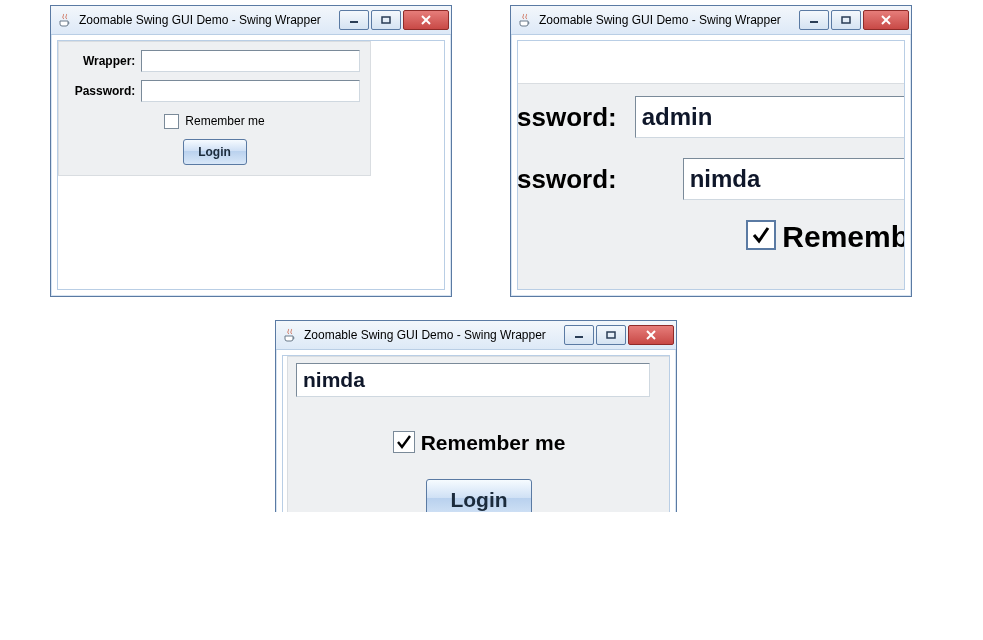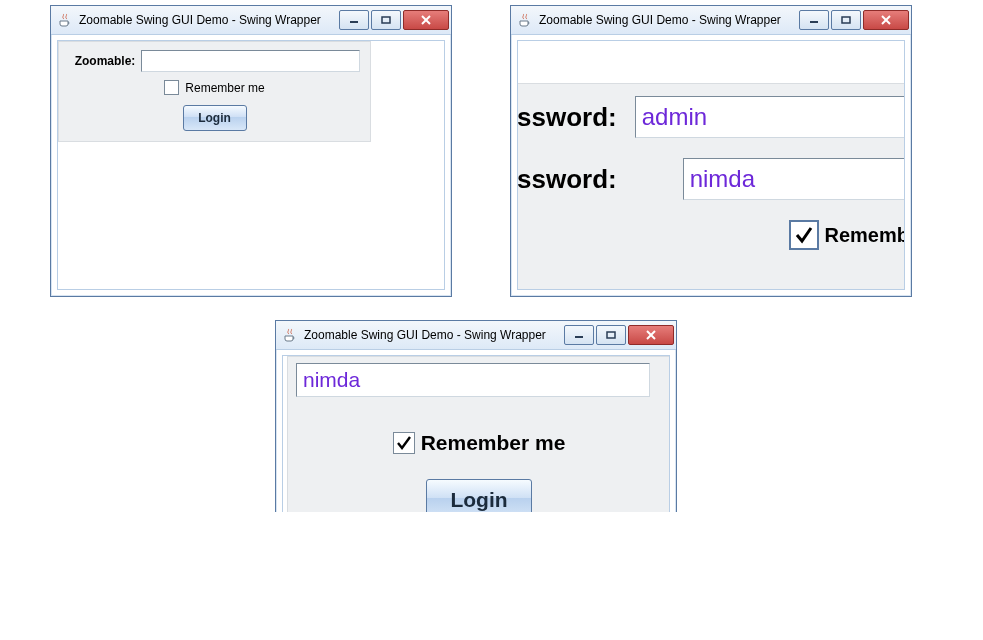--- a/index.html
+++ b/index.html
@@ -10,22 +10,22 @@
   .titlebar .wtitle{flex:0 0 auto;white-space:nowrap;}
   .titlebar .spacer{flex:1 1 auto;}
   .wbtns{display:flex;gap:0;margin-right:2px;}
   .wbtn{width:28px;height:18px;margin:0 0 0 0;border:1px solid #5a7aa3;background:linear-gradient(#f4f8fc,#d5e3f2);border-radius:2px;display:flex;align-items:center;justify-content:center;font-size:10px;color:#2a3d55;}
   .wbtn.close{width:44px;background:linear-gradient(#e67d7a,#c84946);color:#fff;border-color:#8f2b29;}
   .wbtn + .wbtn{margin-left:2px;}
   .client{position:absolute;left:6px;right:6px;top:34px;bottom:6px;border:1px solid #b9cee5;background:#fff;overflow:hidden;}
   .form-panel{background:#eef0f2;border:1px solid #d9dde1;}
   .row{display:flex;align-items:center;}
   .lbl{font-weight:bold;text-align:right;}
-  .tfield{border-top:1px solid #7a8a99;border-left:1px solid #7a8a99;border-right:1px solid #cfd8e0;border-bottom:1px solid #cfd8e0;background:#fff;color:#6d28d9;font-family:inherit;}
-  .chk{display:inline-flex;align-items:center;gap:6px;}
+  .tfield{border-top:1px solid #7a8a99;border-left:1px solid #7a8a99;border-right:1px solid #cfd8e0;border-bottom:1px solid #cfd8e0;background:#fff;color:#0f172a;font-family:inherit;font-weight:bold;}
+  .chk{display:inline-flex;align-items:flex-start;gap:6px;}
   .chkbox{border:1px solid #7a8a99;background:#fff;display:flex;align-items:center;justify-content:center;}
   .loginbtn{background:linear-gradient(#f6fbff,#cfe0f5 45%,#b9d1ee 46%,#d8e7f8);border:1px solid #5a7aa3;color:#1b2b3c;font-weight:bold;display:flex;align-items:center;justify-content:center;border-radius:3px;text-align:right;}
   
   .cupsvg{width:16px;height:16px;}
 </style>
 </head>
 <body>
 <div class="stage">
 
 <div class="jwin" style="left:50px;top:5px;width:400px;height:290px;">
@@ -54,21 +54,25 @@
             <svg width="12" height="10">
               <line x1="2" y1="1" x2="10" y2="9" stroke="#fff" stroke-width="2"></line>
               <line x1="10" y1="1" x2="2" y2="9" stroke="#fff" stroke-width="2"></line>
             </svg>
           </div>
     </div>
   </div>
   <div class="client">
     <div class="form-panel" style="position:absolute;left:0;top:0;width:311px;">
       <div class="row" style="padding:8px 10px 4px 10px;">
-        <span class="lbl" style="width:68px;font-size:12px;">Zoomable:</span>
+        <span class="lbl" style="width:68px;font-size:12px;">Wrapper:</span>
+        <input class="tfield" style="margin-left: 6px; height: 20px; width: 216px; font-size: 12px; padding: 0px 3px;" value="">
+      </div>
+      <div class="row" style="padding:4px 10px 8px 10px;">
+        <span class="lbl" style="width:68px;font-size:12px;">Password:</span>
         <input class="tfield" style="margin-left: 6px; height: 20px; width: 216px; font-size: 12px; padding: 0px 3px;" value="">
       </div>
       <div class="row" style="justify-content:center;padding:4px 0 4px 0;">
         <label class="chk">
           <span class="chkbox" style="width:13px;height:13px;"></span>
           <span style="font-size:12px;">Remember me</span>
         </label>
       </div>
       <div class="row" style="justify-content:center;padding:6px 0 10px 0;">
         <div class="loginbtn" style="width:62px;height:24px;font-size:12px;">
@@ -120,21 +124,21 @@
         <span class="lbl" style="font-size:26px;width:128px;">ssword:</span>
         <input class="tfield" style="margin-left: 18px; height: 40px; width: 300px; font-size: 24px; padding: 0px 6px;" value="nimda">
       </div>
       <div class="row" style="justify-content:flex-end;padding:4px 0 0 0;">
         <label class="chk" style="margin-right:-4px;">
           <span class="chkbox" style="width:26px;height:26px;border:2px solid #5a7aa3;">
             <svg width="20" height="20">
                   <polyline points="3,10 8,16 17,3" fill="none" stroke="#000" stroke-width="3"></polyline>
                 </svg>
           </span>
-          <span style="font-size:20px;font-weight:bold;">Rememb</span>
+          <span style="font-size:30px;font-weight:bold;">Rememb</span>
         </label>
       </div>
     </div>
   </div>
 </div>
 
 <div class="jwin" style="left:275px;top:320px;width:400px;height:290px;">
   <div class="titlebar">
     <span class="jicon">
       <svg class="cupsvg" viewBox="0 0 16 16">

